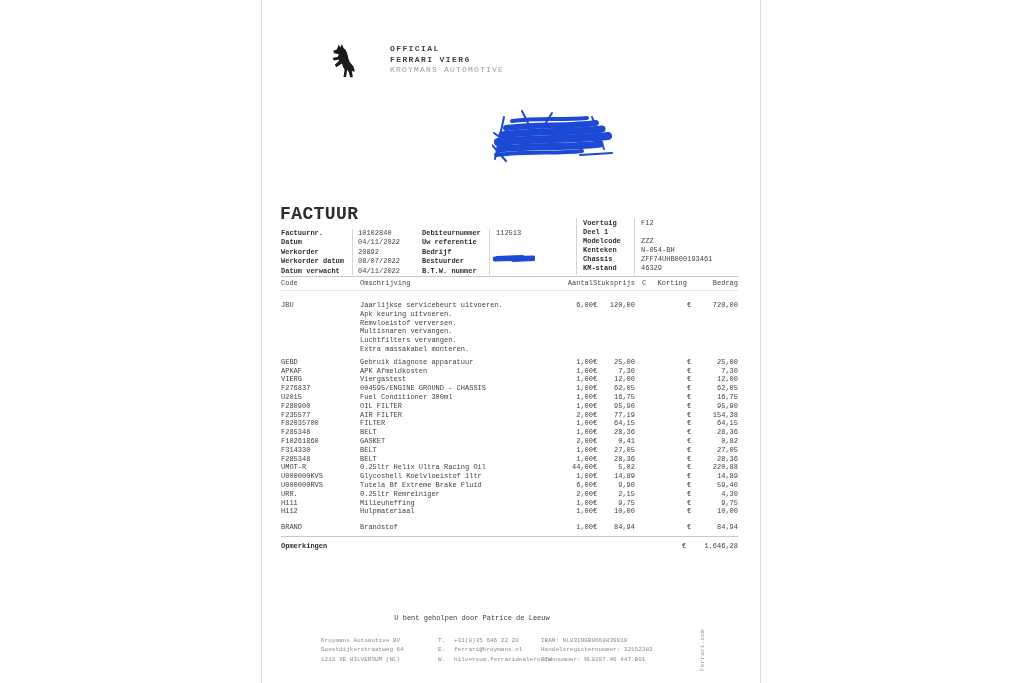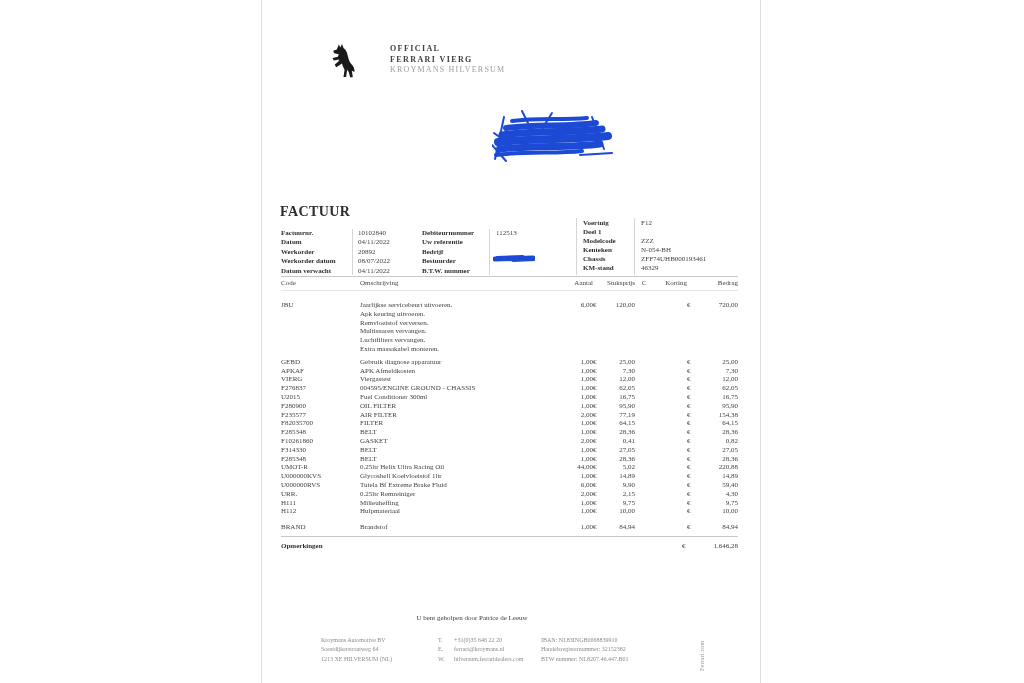--- a/index.html
+++ b/index.html
@@ -1,31 +1,31 @@
 <!DOCTYPE html>
 <html><head>
 <meta charset="utf-8">
 <style>
   html,body{margin:0;padding:0;background:#ffffff;}
   #canvas{position:relative;width:1024px;height:683px;background:#ffffff;overflow:hidden;
-          font-family:Liberation Serif, serif;color:#3a3a3a;}
+          font-family:Liberation Mono, monospace;color:#3a3a3a;}
   .pedge{position:absolute;top:0;bottom:0;width:1px;background:#dcdce2;}
   .vline{position:absolute;width:1px;background:#d4d4da;}
   .hline{position:absolute;left:281px;width:457px;height:1px;background:#c7c7cc;}
   .hline.light{background:#e5e5ea;}
 
   #horse{position:absolute;left:329px;top:41px;}
   #dealer{position:absolute;left:390px;top:44px;}
   .dl1{font-weight:bold;font-size:8px;letter-spacing:1.4px;color:#404040;line-height:10.5px;white-space:nowrap;}
   .dl2{font-size:8px;letter-spacing:1.2px;color:#9d9d9d;line-height:10.5px;white-space:nowrap;}
 
   #scribble-large{position:absolute;left:492px;top:109px;}
   #scribble-small{position:absolute;left:493px;top:254px;}
 
-  #title{position:absolute;left:280px;top:204px;font-size:14px;font-weight:700;letter-spacing:.4px;color:#2d2d2d;}
+  #title{position:absolute;left:280px;top:204px;font-size:18px;font-weight:700;letter-spacing:.4px;color:#2d2d2d;}
 
   .metaBox{position:absolute;}
   #meta-left{left:281px;top:229px;}
   #meta-middle{left:422px;top:229px;}
   #vehicle{left:583px;top:219px;}
   .mrow{display:flex;line-height:9.4px;font-size:7px;white-space:nowrap;}
   #vehicle .mrow{line-height:9.1px;}
   .mlabel{font-weight:bold;color:#2f2f2f;}
   .mval{padding-left:6px;color:#3f3f3f;}
   #meta-left .mlabel{width:71px;}
@@ -68,21 +68,21 @@
   <div class="pedge" style="left:261px;"></div>
   <div class="pedge" style="left:760px;"></div>
 
   <svg id="horse" width="28" height="40" viewBox="0 0 54 70">
     <path fill="#1a1a1a" d="M19 3 L22 9 L25 2 L28 10 Q33 13 35 20 L38 32 Q40 38 43 41 Q50 48 49 56 L44 54 L46 66 L41 67 L38 56 L35 52 L33 66 L28 66 L30 52 L27 46 L25 40 L14 47 L11 42 L19 35 L19 32 L9 34 L7 29 L17 27 L19 22 L10 20 L8 15 L15 13 Z"></path>
   </svg>
 
   <div id="dealer">
     <div class="dl1">OFFICIAL</div>
     <div class="dl1">FERRARI VIERG</div>
-    <div class="dl2">KROYMANS HILVERSUM</div>
+    <div class="dl2">KROYMANS AUTOMOTIVE</div>
   </div>
 
   <svg id="scribble-large" class="scribble" width="122" height="54" viewBox="0 0 122 54">
     <g fill="none" stroke-linecap="round" stroke="#1d4ad4">
       <path stroke-width="8" d="M6 33 C40 29 80 31 116 27"></path>
       <path stroke-width="7" d="M10 26 C45 21 80 24 110 20"></path>
       <path stroke-width="6" d="M14 19 C45 15 75 18 104 14"></path>
       <path stroke-width="7" d="M8 40 C45 36 75 39 108 35"></path>
       <path stroke-width="4" d="M20 12 C45 9 70 11 95 9"></path>
       <path stroke-width="4" d="M4 46 C35 42 65 45 90 42"></path>

